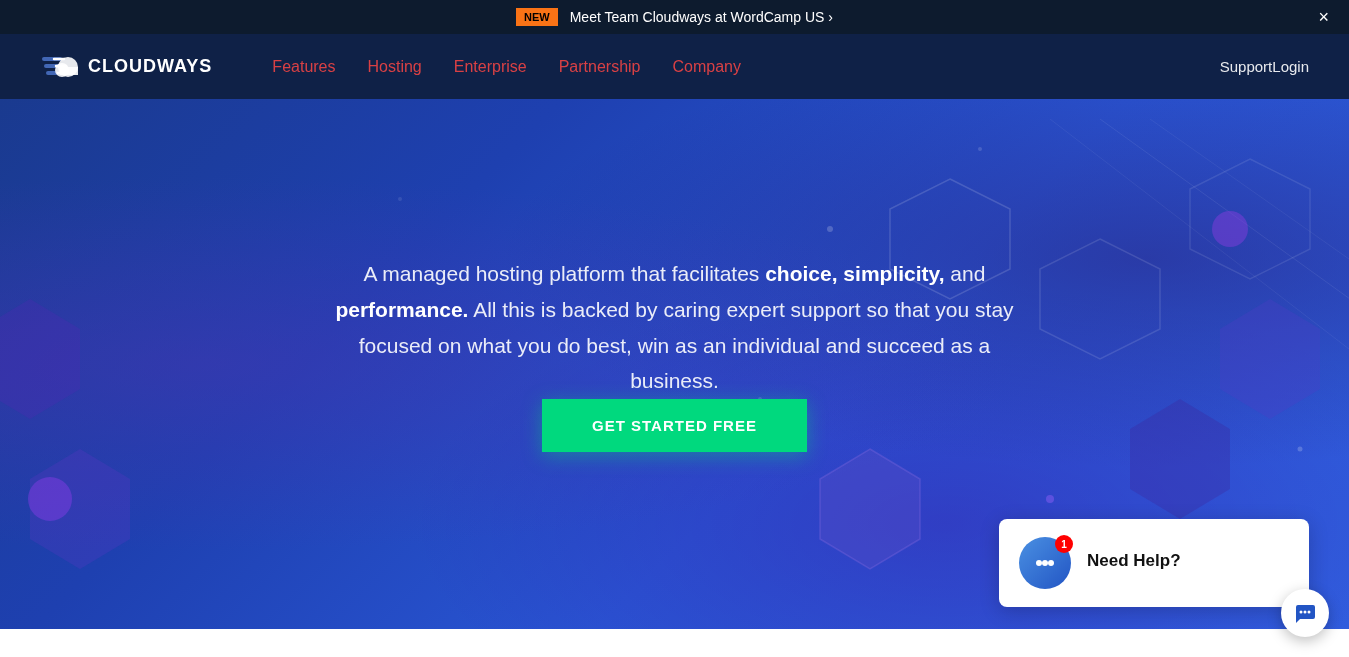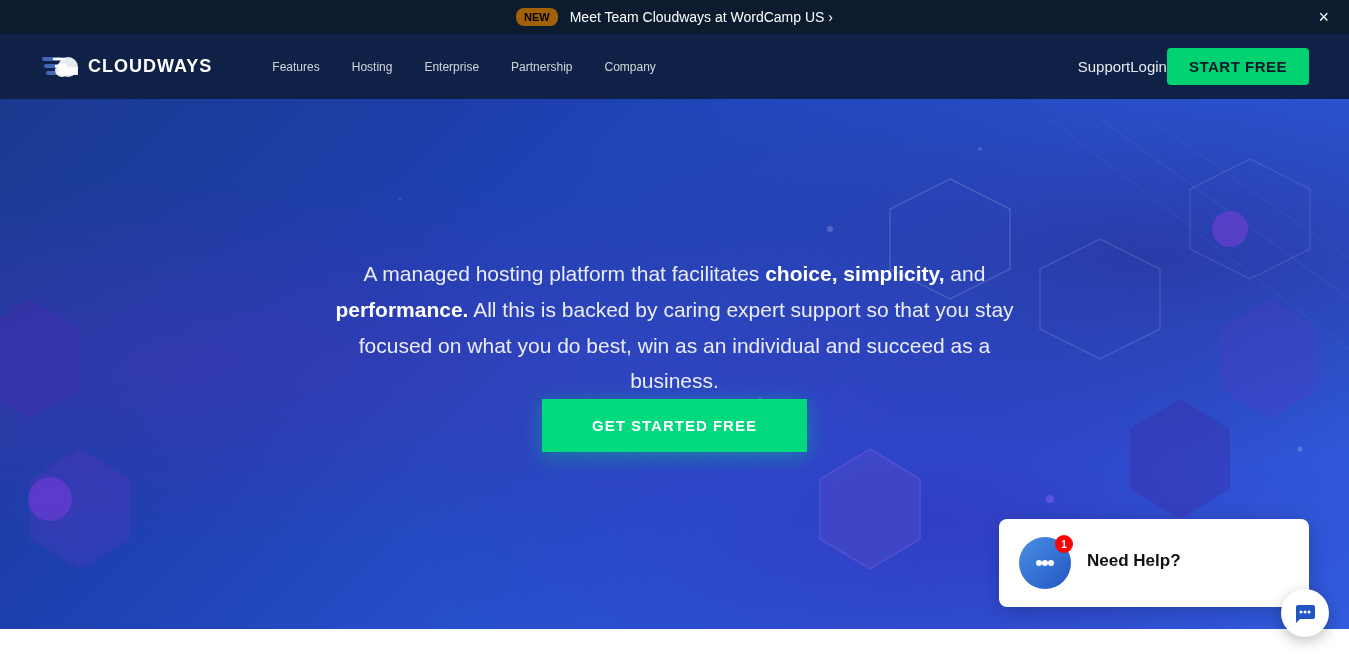--- a/index.html
+++ b/index.html
@@ -10,26 +10,26 @@
       background-color: #0d1b2e;
       display: flex;
       align-items: center;
       justify-content: center;
       padding: 8px 20px;
       position: relative;
       color: white;
       font-size: 14px;
     }
     .announcement-bar .new-badge {
-      background-color: #a16207;
+      background-color: #f97316;
       color: #000;
       font-weight: 700;
       font-size: 11px;
       padding: 3px 8px;
-      border-radius: 8px;
+      border-radius: 0;
       margin-right: 12px;
       text-transform: uppercase;
     }
     .announcement-bar .close-btn {
       position: absolute;
       right: 20px;
       top: 50%;
       transform: translateY(-50%);
       background: none;
       border: none;
@@ -71,23 +71,23 @@
       font-weight: 700;
       letter-spacing: 1px;
     }
     .nav-links {
       display: flex;
       align-items: center;
       gap: 32px;
       flex: 1;
     }
     .nav-links a {
-      color: #e5e5e5;
-      text-decoration: none;
-      font-size: 12px;
+      color: #ef4444;
+      text-decoration: none;
+      font-size: 16px;
       font-weight: 400;
       opacity: 0.9;
     }
     .nav-right {
       display: flex;
       align-items: center;
     }
     .nav-right a {
       color: white;
       text-decoration: none;
@@ -296,21 +296,20 @@
     <a href="#">Features</a>
     <a href="#">Hosting</a>
     <a href="#">Enterprise</a>
     <a href="#">Partnership</a>
     <a href="#">Company</a>
   </div>
 
   <div class="nav-right">
     <a href="#">Support</a>
     <a href="#">Login</a>
-    <a href="#" class="start-free-btn">START FREE</a>
   </div>
 </nav>
 
 <section class="hero">
 
   <svg class="hero-shapes" viewBox="0 0 1349 530" preserveAspectRatio="xMidYMid slice" xmlns="http://www.w3.org/2000/svg">
 
     <polygon points="950,80 1010,110 1010,170 950,200 890,170 890,110" fill="none" stroke="rgba(255,255,255,0.15)" stroke-width="1.5"></polygon>
     <polygon points="1100,140 1160,170 1160,230 1100,260 1040,230 1040,170" fill="none" stroke="rgba(255,255,255,0.12)" stroke-width="1.5"></polygon>
     <polygon points="1250,60 1310,90 1310,150 1250,180 1190,150 1190,90" fill="none" stroke="rgba(255,255,255,0.1)" stroke-width="1.5"></polygon>

